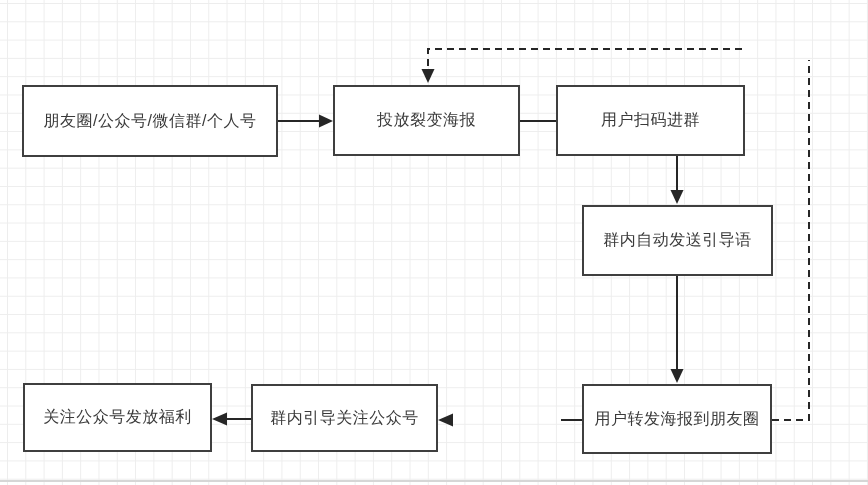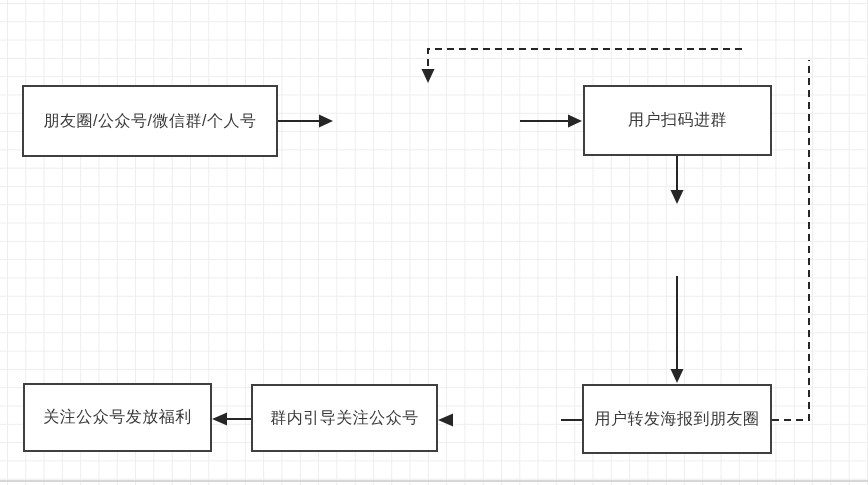--- a/index.html
+++ b/index.html
@@ -44,21 +44,21 @@
     align-items: center;
     justify-content: center;
     text-align: right;
     font-size: 16px;
     color: #3a3a3a;
     letter-spacing: 0.5px;
     cursor: default;
   }
   .n1 { left: 22px;  top: 85px;  width: 256px; height: 72px; }
   .n2 { left: 333px; top: 85px;  width: 187px; height: 71px; }
-  .n3 { left: 583px; top: 85px;  width: 189px; height: 71px; }
+  .n3 { left: 556px; top: 85px;  width: 189px; height: 71px; }
   .n4 { left: 582px; top: 205px; width: 191px; height: 71px; }
   .n5 { left: 582px; top: 384px; width: 190px; height: 70px; }
   .n6 { left: 251px; top: 384px; width: 187px; height: 68px; }
   .n7 { left: 23px;  top: 383px; width: 189px; height: 69px; }
   .edge-label {
     position: absolute;
     font-size: 15px;
     color: #323232;
     white-space: nowrap;
     letter-spacing: 0.5px;
@@ -95,22 +95,28 @@
     <polygon class="arrow-head" points="212,419 227,412.5 227,425.5"></polygon>
 
     <path class="dashed-edge" d="M 772 420 L 809 420 L 809 60"></path>
     <path class="dashed-edge" d="M 742 49 L 428 49 L 428 69"></path>
     <polygon class="arrow-head" points="428,83 421.5,69 434.5,69"></polygon>
   </svg>
 
   <div class="node n1">
     <span>朋友圈/公众号/微信群/个人号</span>
   </div>
+  <div class="node n2">
+    <span>投放裂变海报</span>
+  </div>
   <div class="node n3">
     <span>用户扫码进群</span>
+  </div>
+  <div class="node n4">
+    <span>群内自动发送引导语</span>
   </div>
   <div class="node n5">
     <span>用户转发海报到朋友圈</span>
   </div>
   <div class="node n7">
     <span>关注公众号发放福利</span>
   </div>
   <div class="node n6">
     <span>群内引导关注公众号</span>
   </div>

